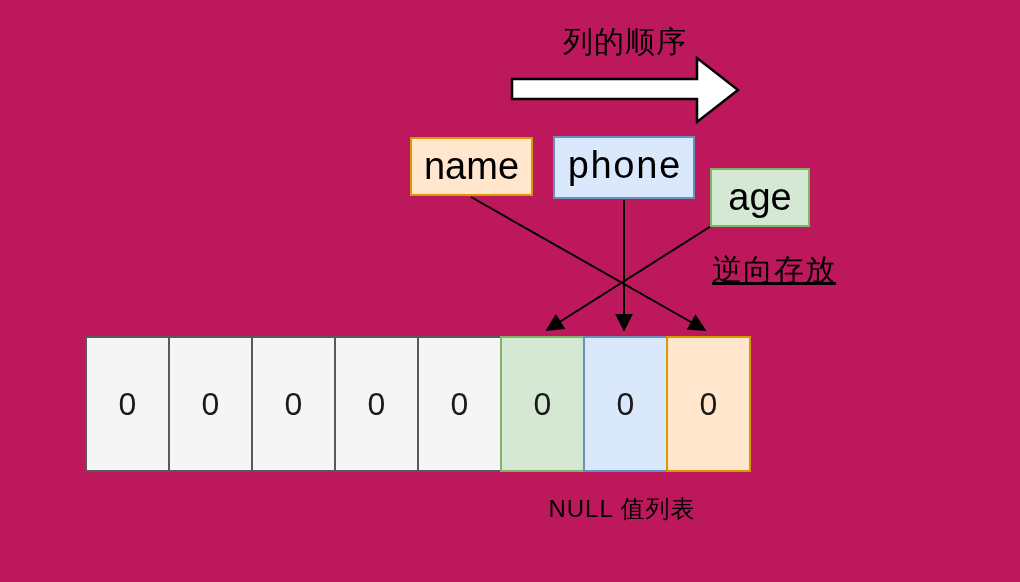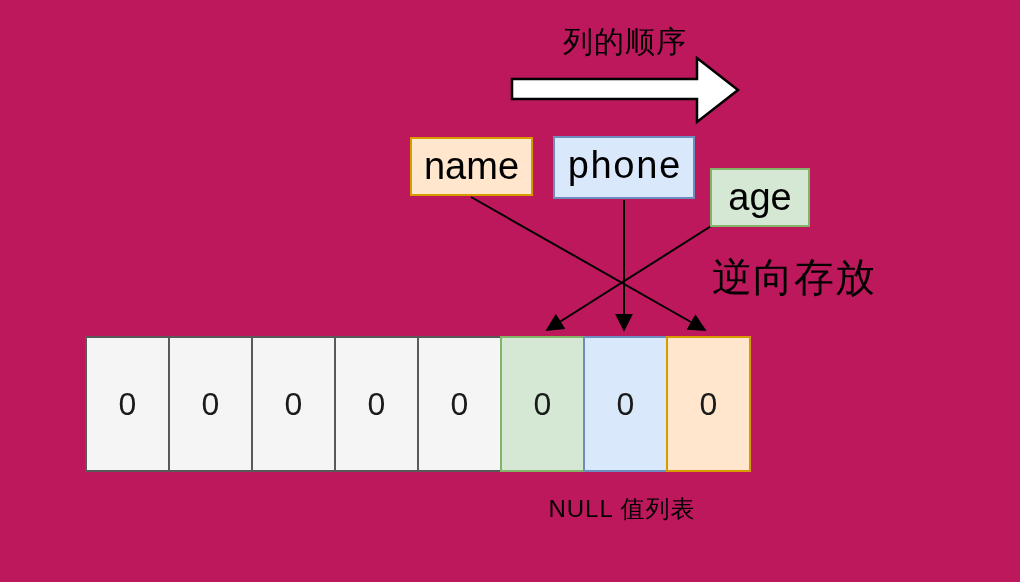--- a/index.html
+++ b/index.html
@@ -46,23 +46,24 @@
   .col-box.name  { left: 410px; top: 137px; width: 123px; height: 59px;
                    background: #FFE6CC; border-color: #D79B00; }
   .col-box.phone { left: 553px; top: 136px; width: 142px; height: 63px;
                    background: #DAE8FC; border-color: #6C8EBF; font-family: Liberation Mono, monospace; }
   .col-box.age   { left: 710px; top: 137px; width: 100px; height: 59px;
                    background: #D5E8D4; border-color: #82B366; margin-top: 31px; }
   .reverse-label {
     position: absolute;
     left: 712px;
     top: 250px;
-    font-size: 40px;
+    font-size: 30px;
     letter-spacing: 1px;
     white-space: nowrap;
+    text-decoration: underline;
   }
   .bitmap-row {
     position: absolute;
     left: 85px;
     top: 336px;
     display: flex;
   }
   .cell {
     box-sizing: border-box;
     width: 85px;

